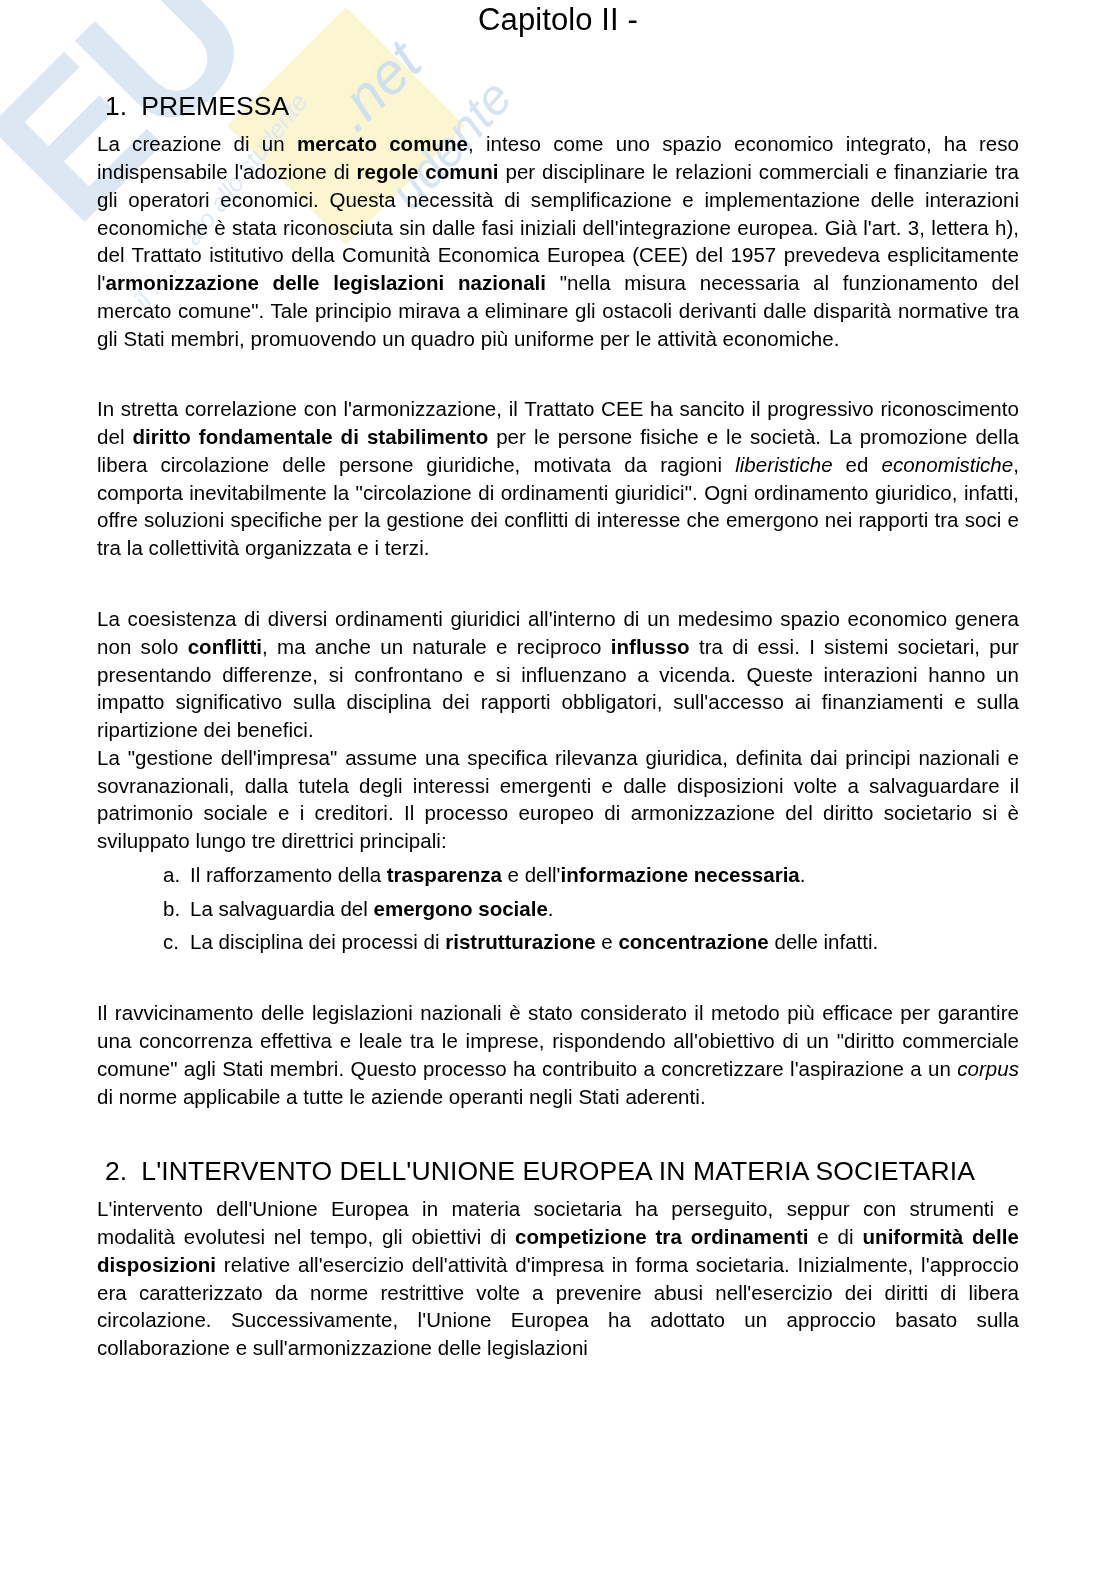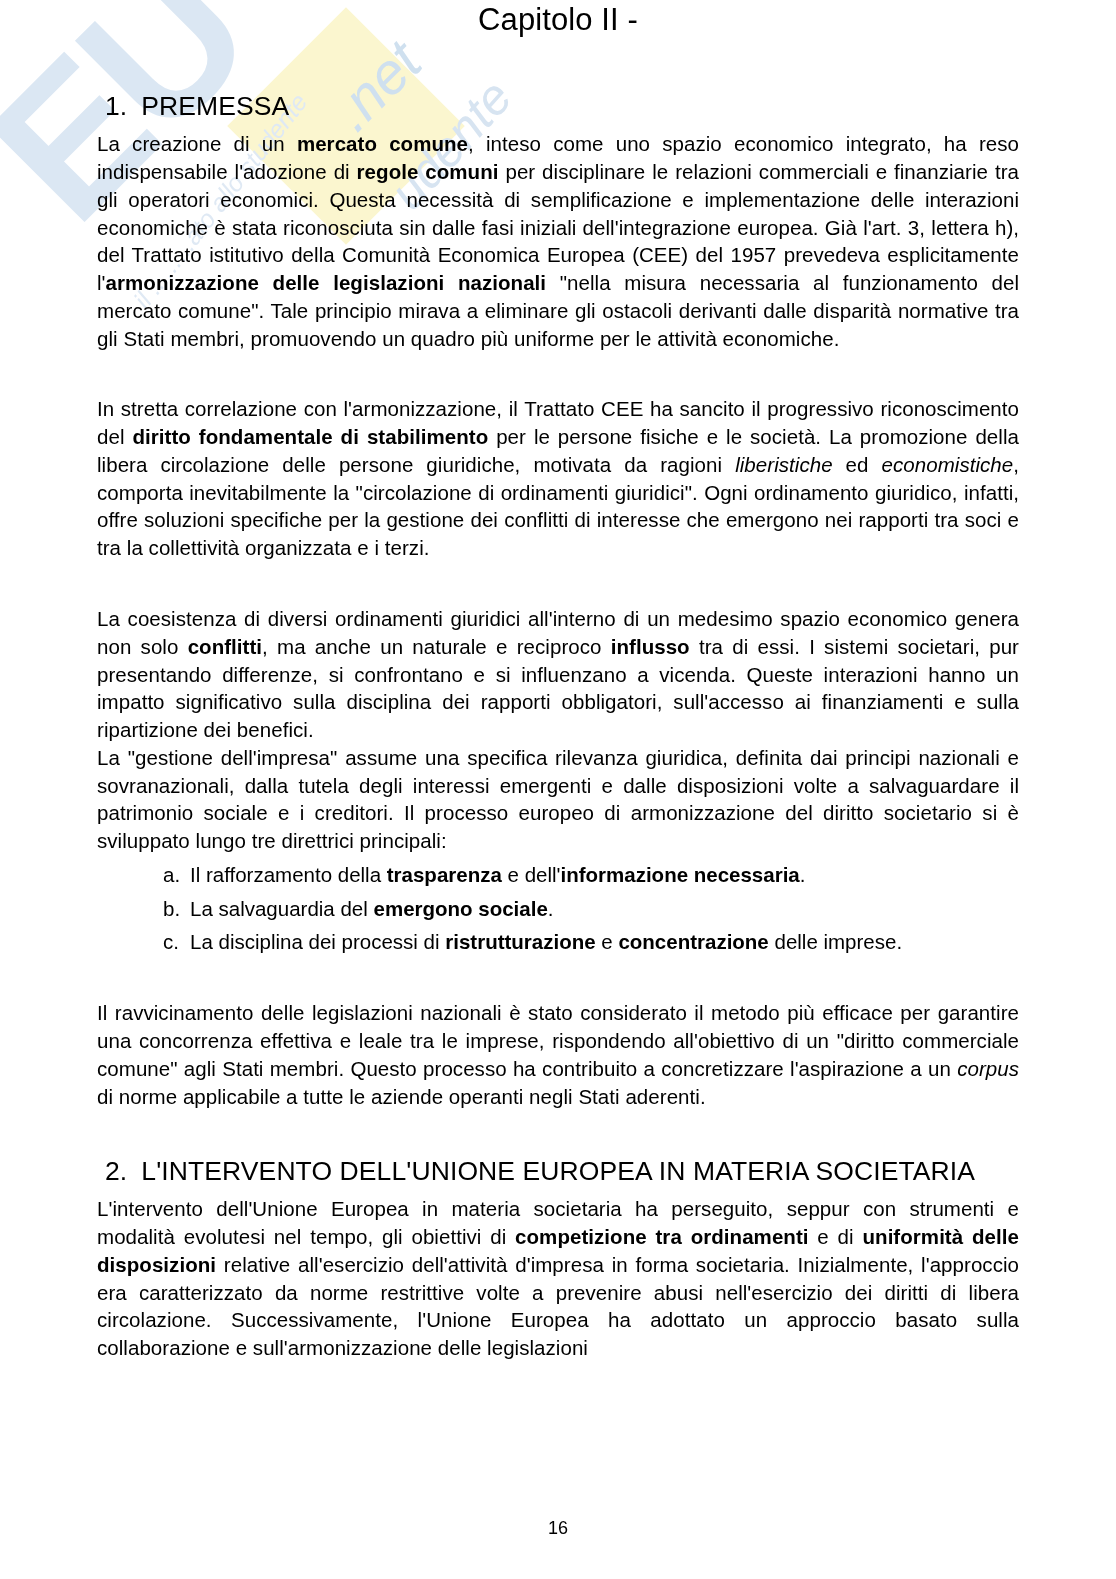--- a/index.html
+++ b/index.html
@@ -191,29 +191,28 @@
       <li>
         <span class="marker">a.</span>
         <span><span>Il rafforzamento della </span><b>trasparenza</b><span> e dell'</span><b>informazione necessaria</b><span>.</span></span>
       </li>
       <li>
         <span class="marker">b.</span>
         <span><span>La salvaguardia del </span><b>emergono sociale</b><span>.</span></span>
       </li>
       <li>
         <span class="marker">c.</span>
-        <span><span>La disciplina dei processi di </span><b>ristrutturazione</b><span> e </span><b>concentrazione</b><span> delle imprese.</span></span>
+        <span><span>La disciplina dei processi di </span><b>ristrutturazione</b><span> e </span><b>concentrazione</b><span> delle infatti.</span></span>
       </li>
     </ol>
 
     <p class="body gap-top"><span>Il ravvicinamento delle legislazioni nazionali è stato considerato il metodo più efficace per garantire una concorrenza effettiva e leale tra le imprese, rispondendo all'obiettivo di un "diritto commerciale comune" agli Stati membri. Questo processo ha contribuito a concretizzare l'aspirazione a un </span><i>corpus</i><span> di norme applicabile a tutte le aziende operanti negli Stati aderenti.</span></p>
 
     <h2 class="section-heading" id="sec2-heading">
       <span class="num">2.</span><span>L'INTERVENTO DELL'UNIONE EUROPEA IN MATERIA SOCIETARIA</span>
     </h2>
 
     <p class="body after-head"><span>L'intervento dell'Unione Europea in materia societaria ha perseguito, seppur con strumenti e modalità evolutesi nel tempo, gli obiettivi di </span><b>competizione tra ordinamenti</b><span> e di </span><b>uniformità delle disposizioni</b><span> relative all'esercizio dell'attività d'impresa in forma societaria. Inizialmente, l'approccio era caratterizzato da norme restrittive volte a prevenire abusi nell'esercizio dei diritti di libera circolazione. Successivamente, l'Unione Europea ha adottato un approccio basato sulla collaborazione e sull'armonizzazione delle legislazioni</span></p>
 
   </div>
 
-  <div class="page-number">16</div>
 
 </div>
 
 </body></html>

